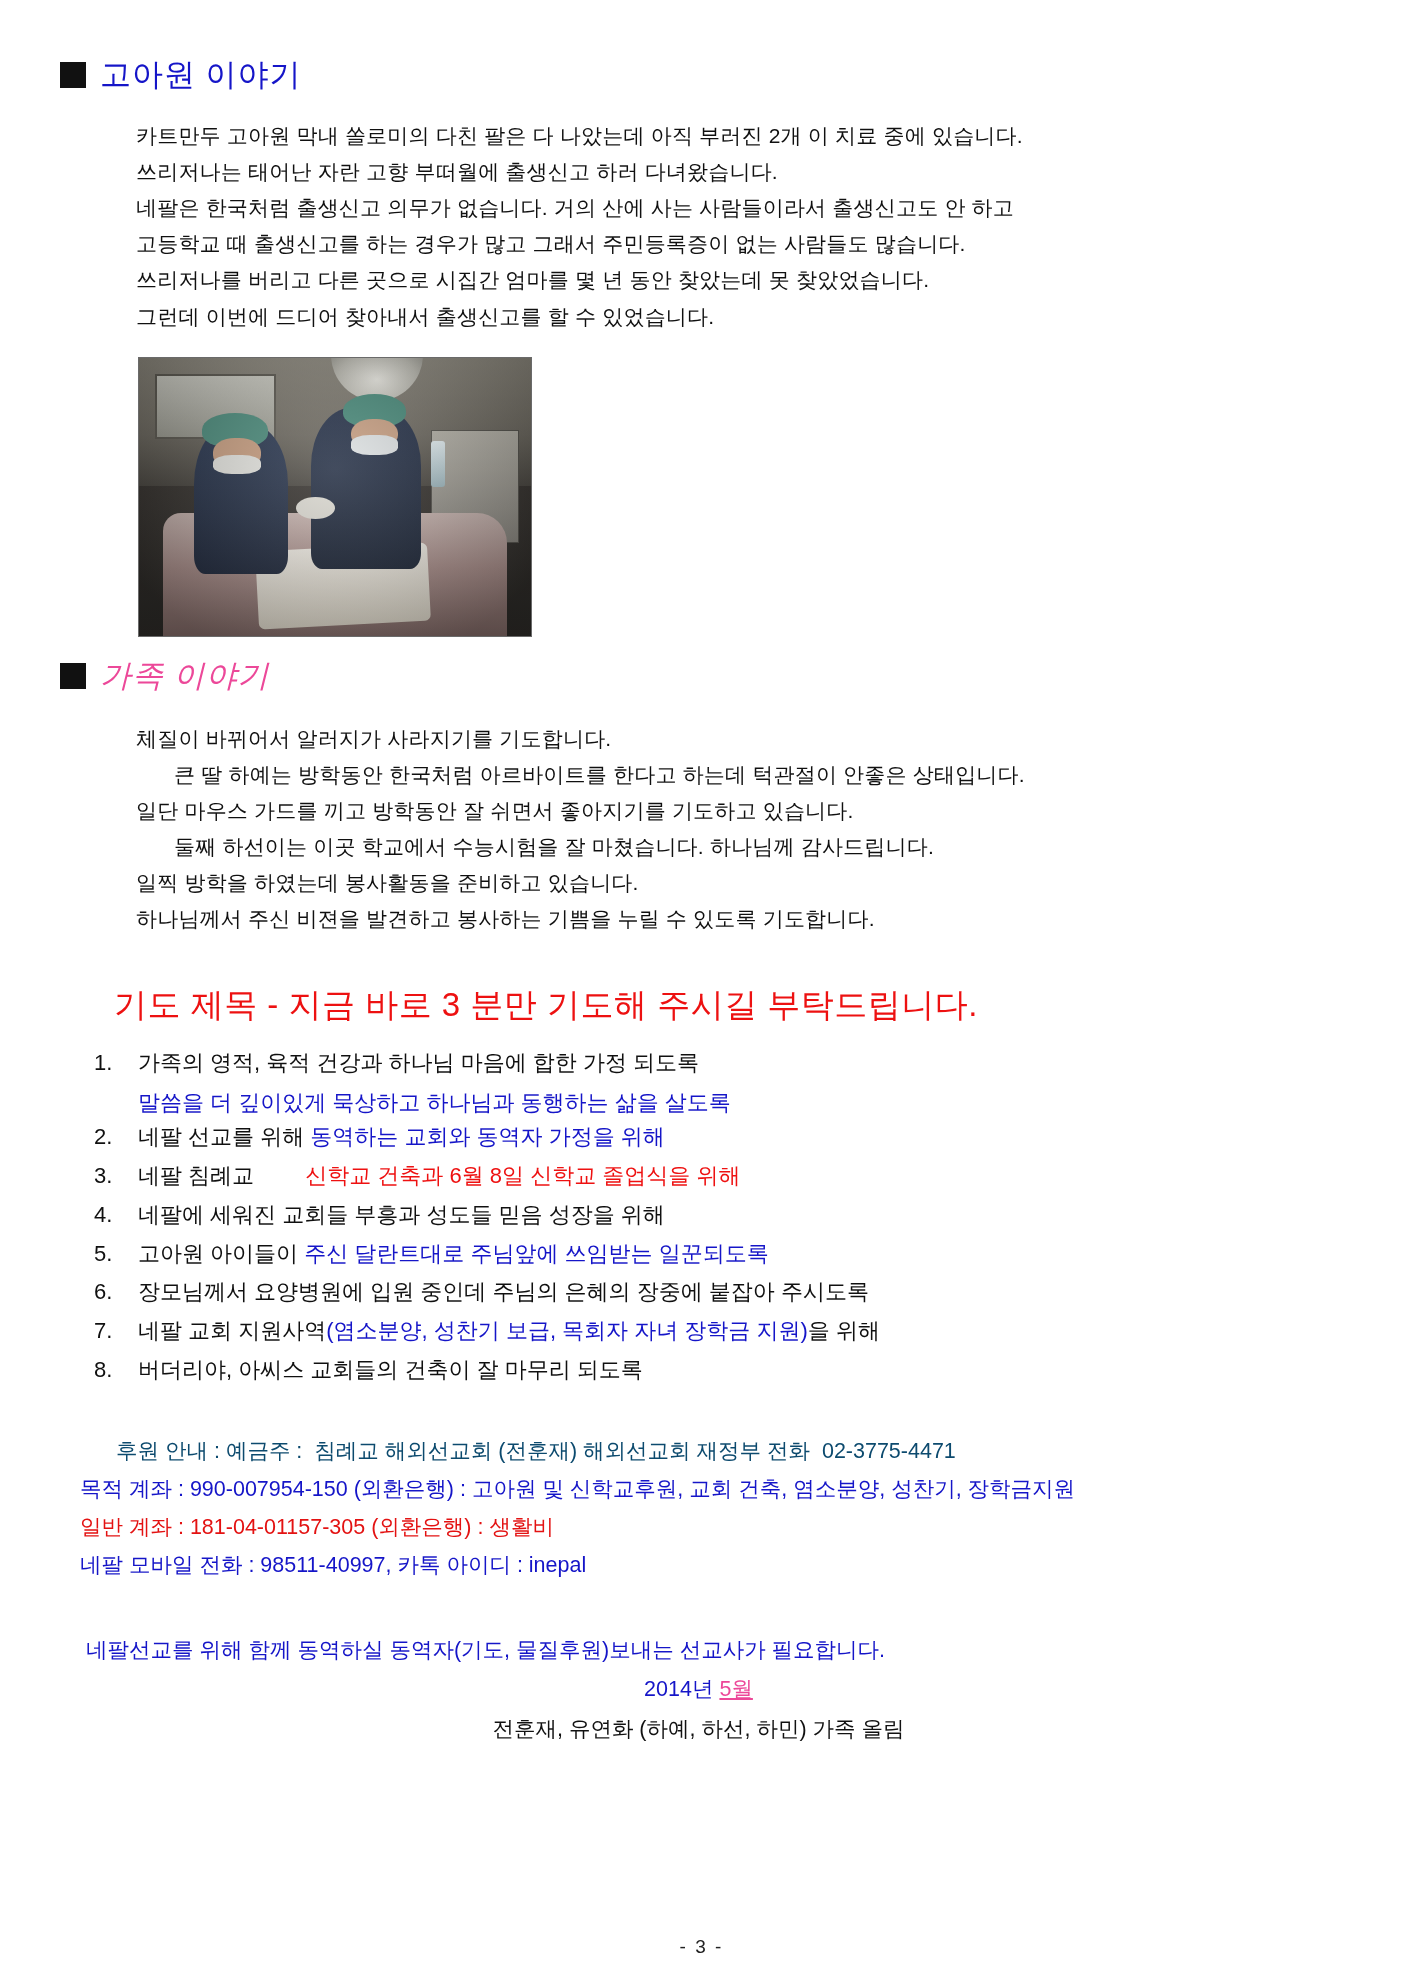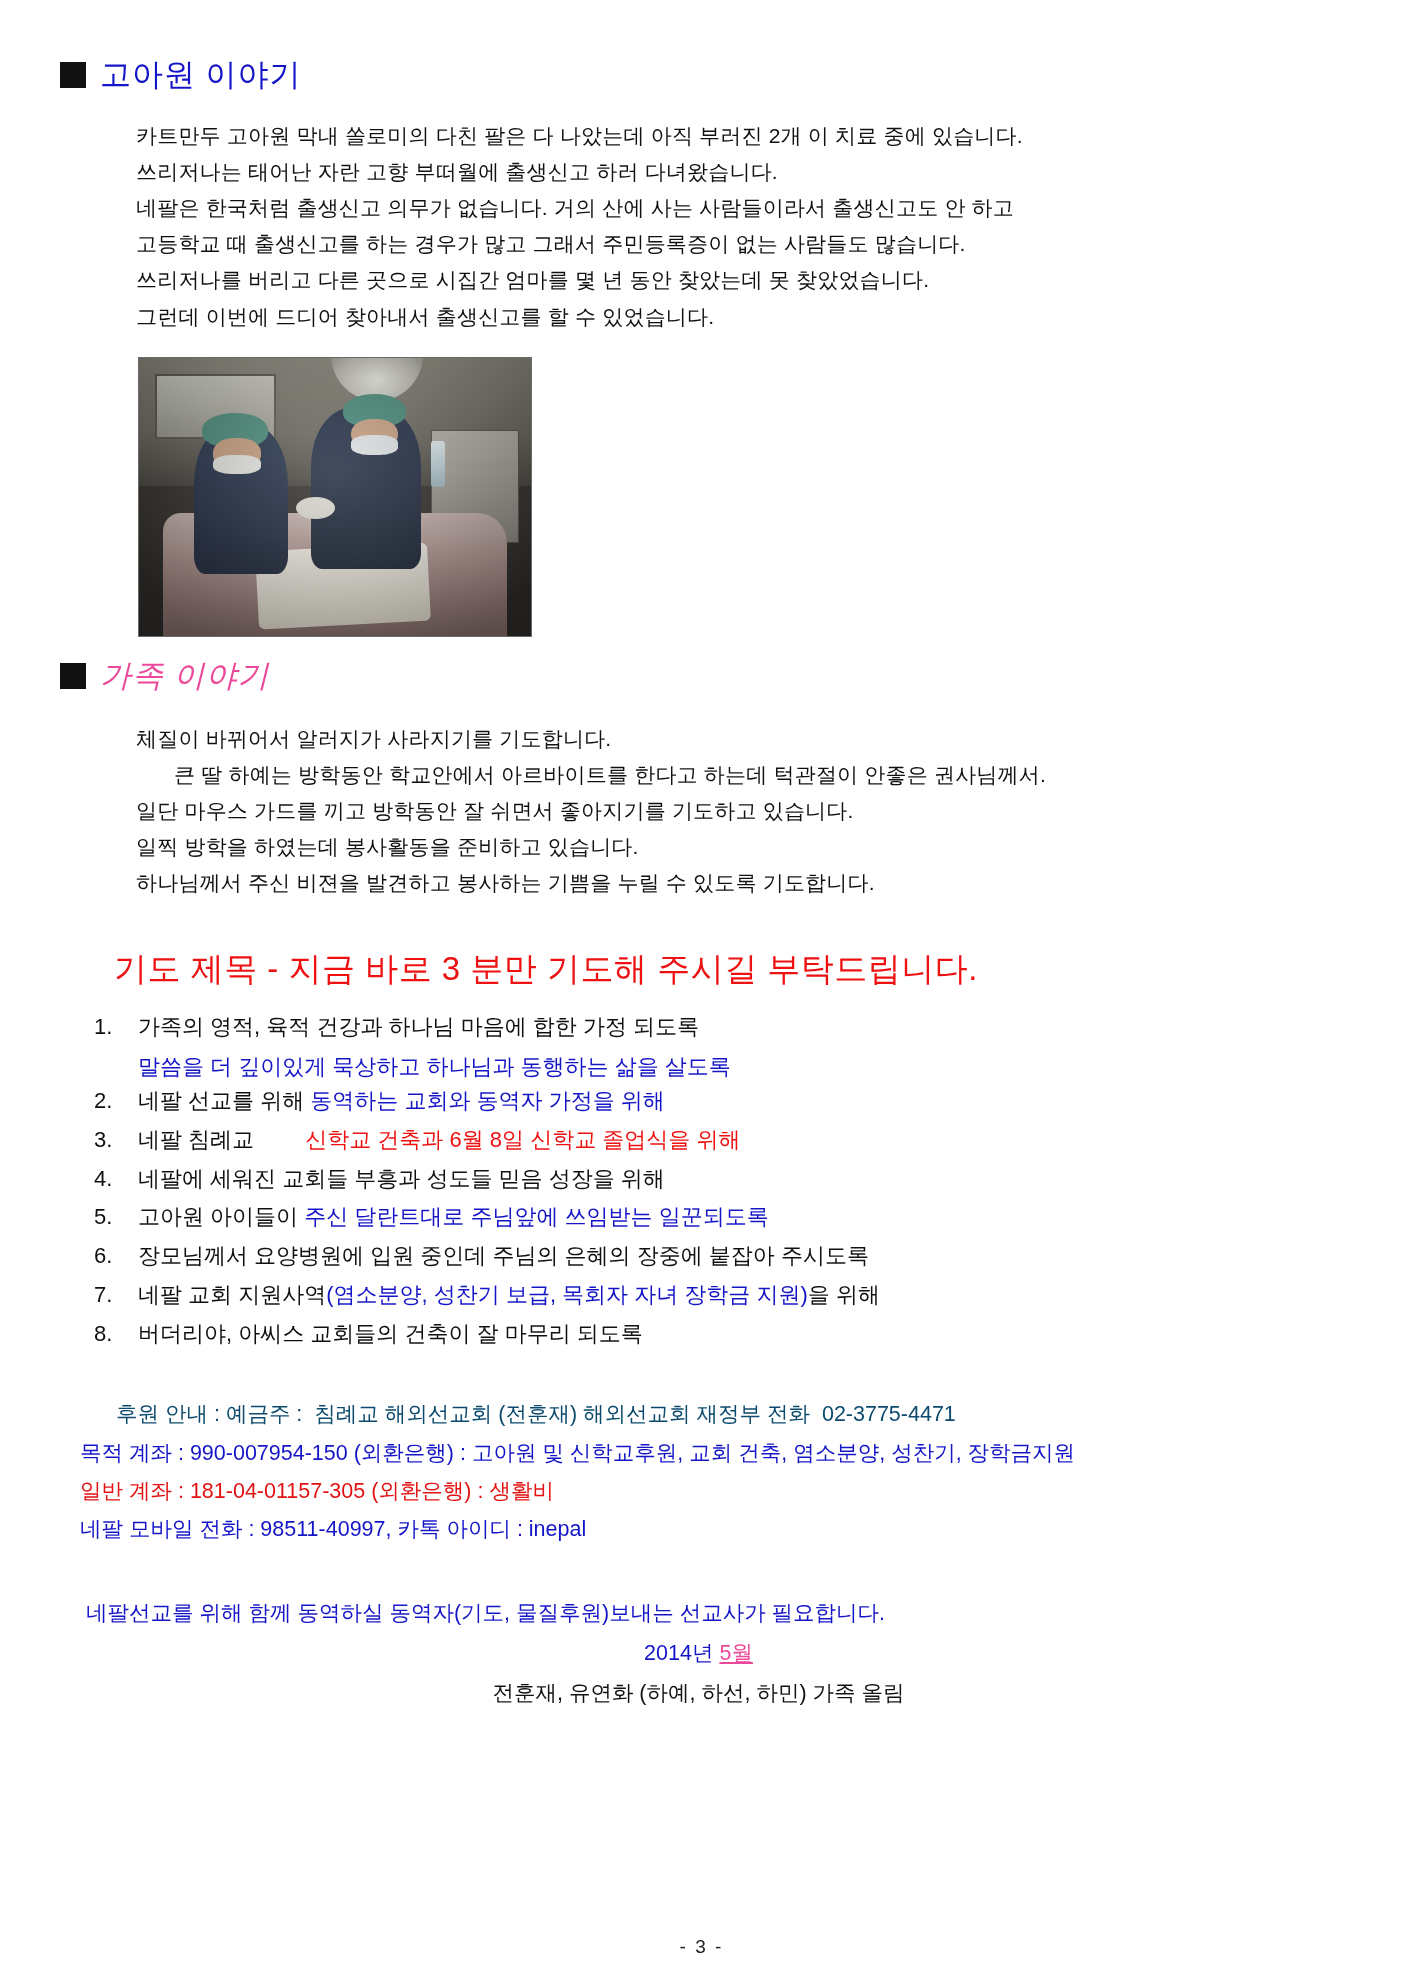--- a/index.html
+++ b/index.html
@@ -276,22 +276,23 @@
       </div>
     </div>
 
     <div class="section-head" style="margin-top:18px;">
       <span class="bullet-square"></span>
       <span class="head-text head-red">가족 이야기</span>
     </div>
 
     <div class="body-block" style="margin-top:24px; margin-left:76px;">
       <p>체질이 바뀌어서 알러지가 사라지기를 기도합니다.</p>
-      <p class="indent-1">큰 딸 하예는 방학동안 학교안에서 아르바이트를 한다고 하는데 턱관절이 안좋은 권사님께서.</p>
+      <p class="indent-1">큰 딸 하예는 방학동안 한국처럼 아르바이트를 한다고 하는데 턱관절이 안좋은 상태입니다.</p>
       <p>일단 마우스 가드를 끼고 방학동안 잘 쉬면서 좋아지기를 기도하고 있습니다.</p>
+      <p class="indent-1">둘째 하선이는 이곳 학교에서 수능시험을 잘 마쳤습니다. 하나님께 감사드립니다.</p>
       <p>일찍 방학을 하였는데 봉사활동을 준비하고 있습니다.</p>
       <p>하나님께서 주신 비젼을 발견하고 봉사하는 기쁨을 누릴 수 있도록 기도합니다.</p>
     </div>
 
     <div class="prayer-title">기도 제목 - 지금 바로 3 분만 기도해 주시길 부탁드립니다.</div>
 
     <div class="prayer-list">
 
       <div>
         <div class="prayer-item">

